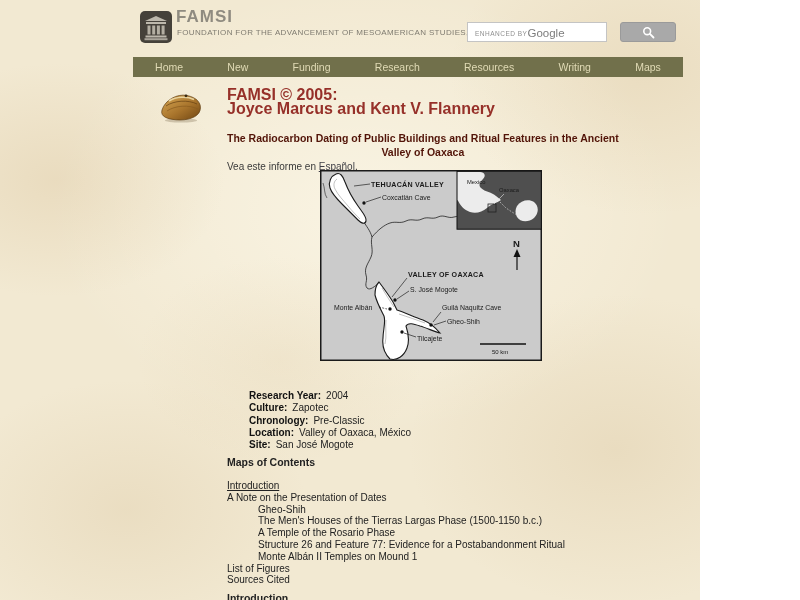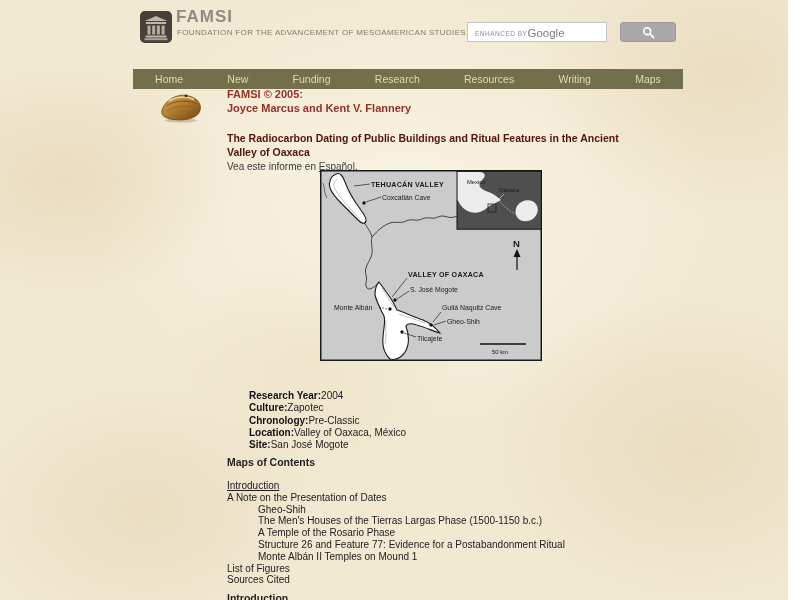--- a/index.html
+++ b/index.html
@@ -1,17 +1,17 @@
 <!DOCTYPE html>
 <html><head>
 <meta charset="utf-8">
 <style>
   html,body{margin:0;padding:0;}
   .page{
-    position:relative;width:788px;height:600px;overflow:hidden;
+    position:relative;width:700px;height:600px;overflow:hidden;
     font-family:"Liberation Sans",sans-serif;color:#222;
     background-color:#f2e9d2;
     background-image:
       radial-gradient(ellipse 260px 180px at 8% 30%, rgba(203,172,122,.22), transparent 65%),
       radial-gradient(ellipse 300px 220px at 92% 12%, rgba(203,172,122,.20), transparent 65%),
       radial-gradient(ellipse 320px 240px at 88% 75%, rgba(198,168,118,.20), transparent 65%),
       radial-gradient(ellipse 280px 200px at 18% 85%, rgba(198,168,118,.18), transparent 65%),
       radial-gradient(ellipse 220px 160px at 40% 60%, rgba(205,175,125,.12), transparent 65%),
       radial-gradient(ellipse 420px 300px at 52% 35%, rgba(255,252,240,.55), transparent 75%);
   }
@@ -27,37 +27,37 @@
   .wm-prefix{font-size:6.5px;letter-spacing:.5px;vertical-align:1px;}
   .wm-brand{font-size:11.5px;color:#7c7c7c;margin-left:0;}
   .search-btn{left:620px;top:22px;width:56px;height:20px;background:#a9a9a9;border:1px solid #9a9a9a;border-radius:3px;display:flex;align-items:center;justify-content:center;cursor:pointer;padding:0;}
 
   
   .navbar{left:133px;top:57px;width:550px;height:20px;display:flex;justify-content:space-around;align-items:center;}
   .navbar a{color:#e0dab5;font-size:10.5px;text-decoration:none;}
 
   
   .bean{left:158px;top:90px;width:47px;height:33px;}
-  .byline{left:227px;top:88px;font-size:11px;font-weight:bold;line-height:13.5px;}
-  .title{left:227px;top:131px;font-size:10.5px;font-weight:bold;line-height:14px;white-space:pre-line;}
+  .byline{left:227px;top:88px;font-size:16px;font-weight:bold;line-height:13.5px;}
+  .title{left:227px;top:131px;font-size:10.5px;font-weight:bold;line-height:14px;white-space:pre-line;text-align:center;}
   .langnote{left:227px;top:161px;font-size:10px;color:#3a3a3a;}
   .langnote a{color:#3f3f46;text-decoration:underline;}
 
   
   .map{left:320px;top:170px;width:222px;height:191px;}
   .map svg{display:block;}
   .map-label{font-family:"Liberation Sans",sans-serif;font-size:6.9px;fill:#1a1a1a;}
   .map-caps{font-size:7.1px;font-weight:bold;letter-spacing:.25px;}
   .map-small{font-size:6px;}
   .inset-label{font-size:5.8px;}
   .north-n{font-size:9.5px;font-weight:bold;}
 
   
   .metadata{left:227px;top:390px;font-size:10px;line-height:12.3px;}
-  .meta-label{font-weight:bold;color:#111;padding-left:22px;}
+  .meta-label{font-weight:bold;color:#111;margin-right:5px;padding-left:22px;}
   .meta-value{color:#222;}
 
   .toc-heading{left:227px;top:456px;font-size:10.5px;font-weight:bold;}
   .toc{left:227px;top:480px;font-size:10px;line-height:11.8px;}
   .toc-item.indent{margin-left:31px;}
   .toc-item.link{text-decoration:underline;cursor:pointer;}
   .section-heading{left:227px;top:592px;font-size:10.5px;font-weight:bold;}
 </style>
 </head>
 <body>
@@ -84,21 +84,21 @@
     <input type="text" aria-label="search" style="">
     <span class="watermark"><span class="wm-prefix">ENHANCED BY</span><span class="wm-brand">Google</span></span>
   </div>
   <button class="abs search-btn">
     <svg width="13" height="13" viewBox="0 0 13 13">
       <circle cx="5.2" cy="5.2" r="3.4" fill="none" stroke="#ffffff" stroke-width="1.6"></circle>
       <line x1="7.9" y1="7.9" x2="11.5" y2="11.5" stroke="#ffffff" stroke-width="1.8" stroke-linecap="round"></line>
     </svg>
   </button>
 
-  <nav class="abs navbar" style="background:#71704b;margin-top:12px;">
+  <nav class="abs navbar" style="background:#71704b;">
 
   <a href="#">Home</a>
       <a href="#">New</a>
       <a href="#">Funding</a>
       <a href="#">Research</a>
       <a href="#">Resources</a>
       <a href="#">Writing</a>
       <a href="#">Maps</a>
     </nav>
 

